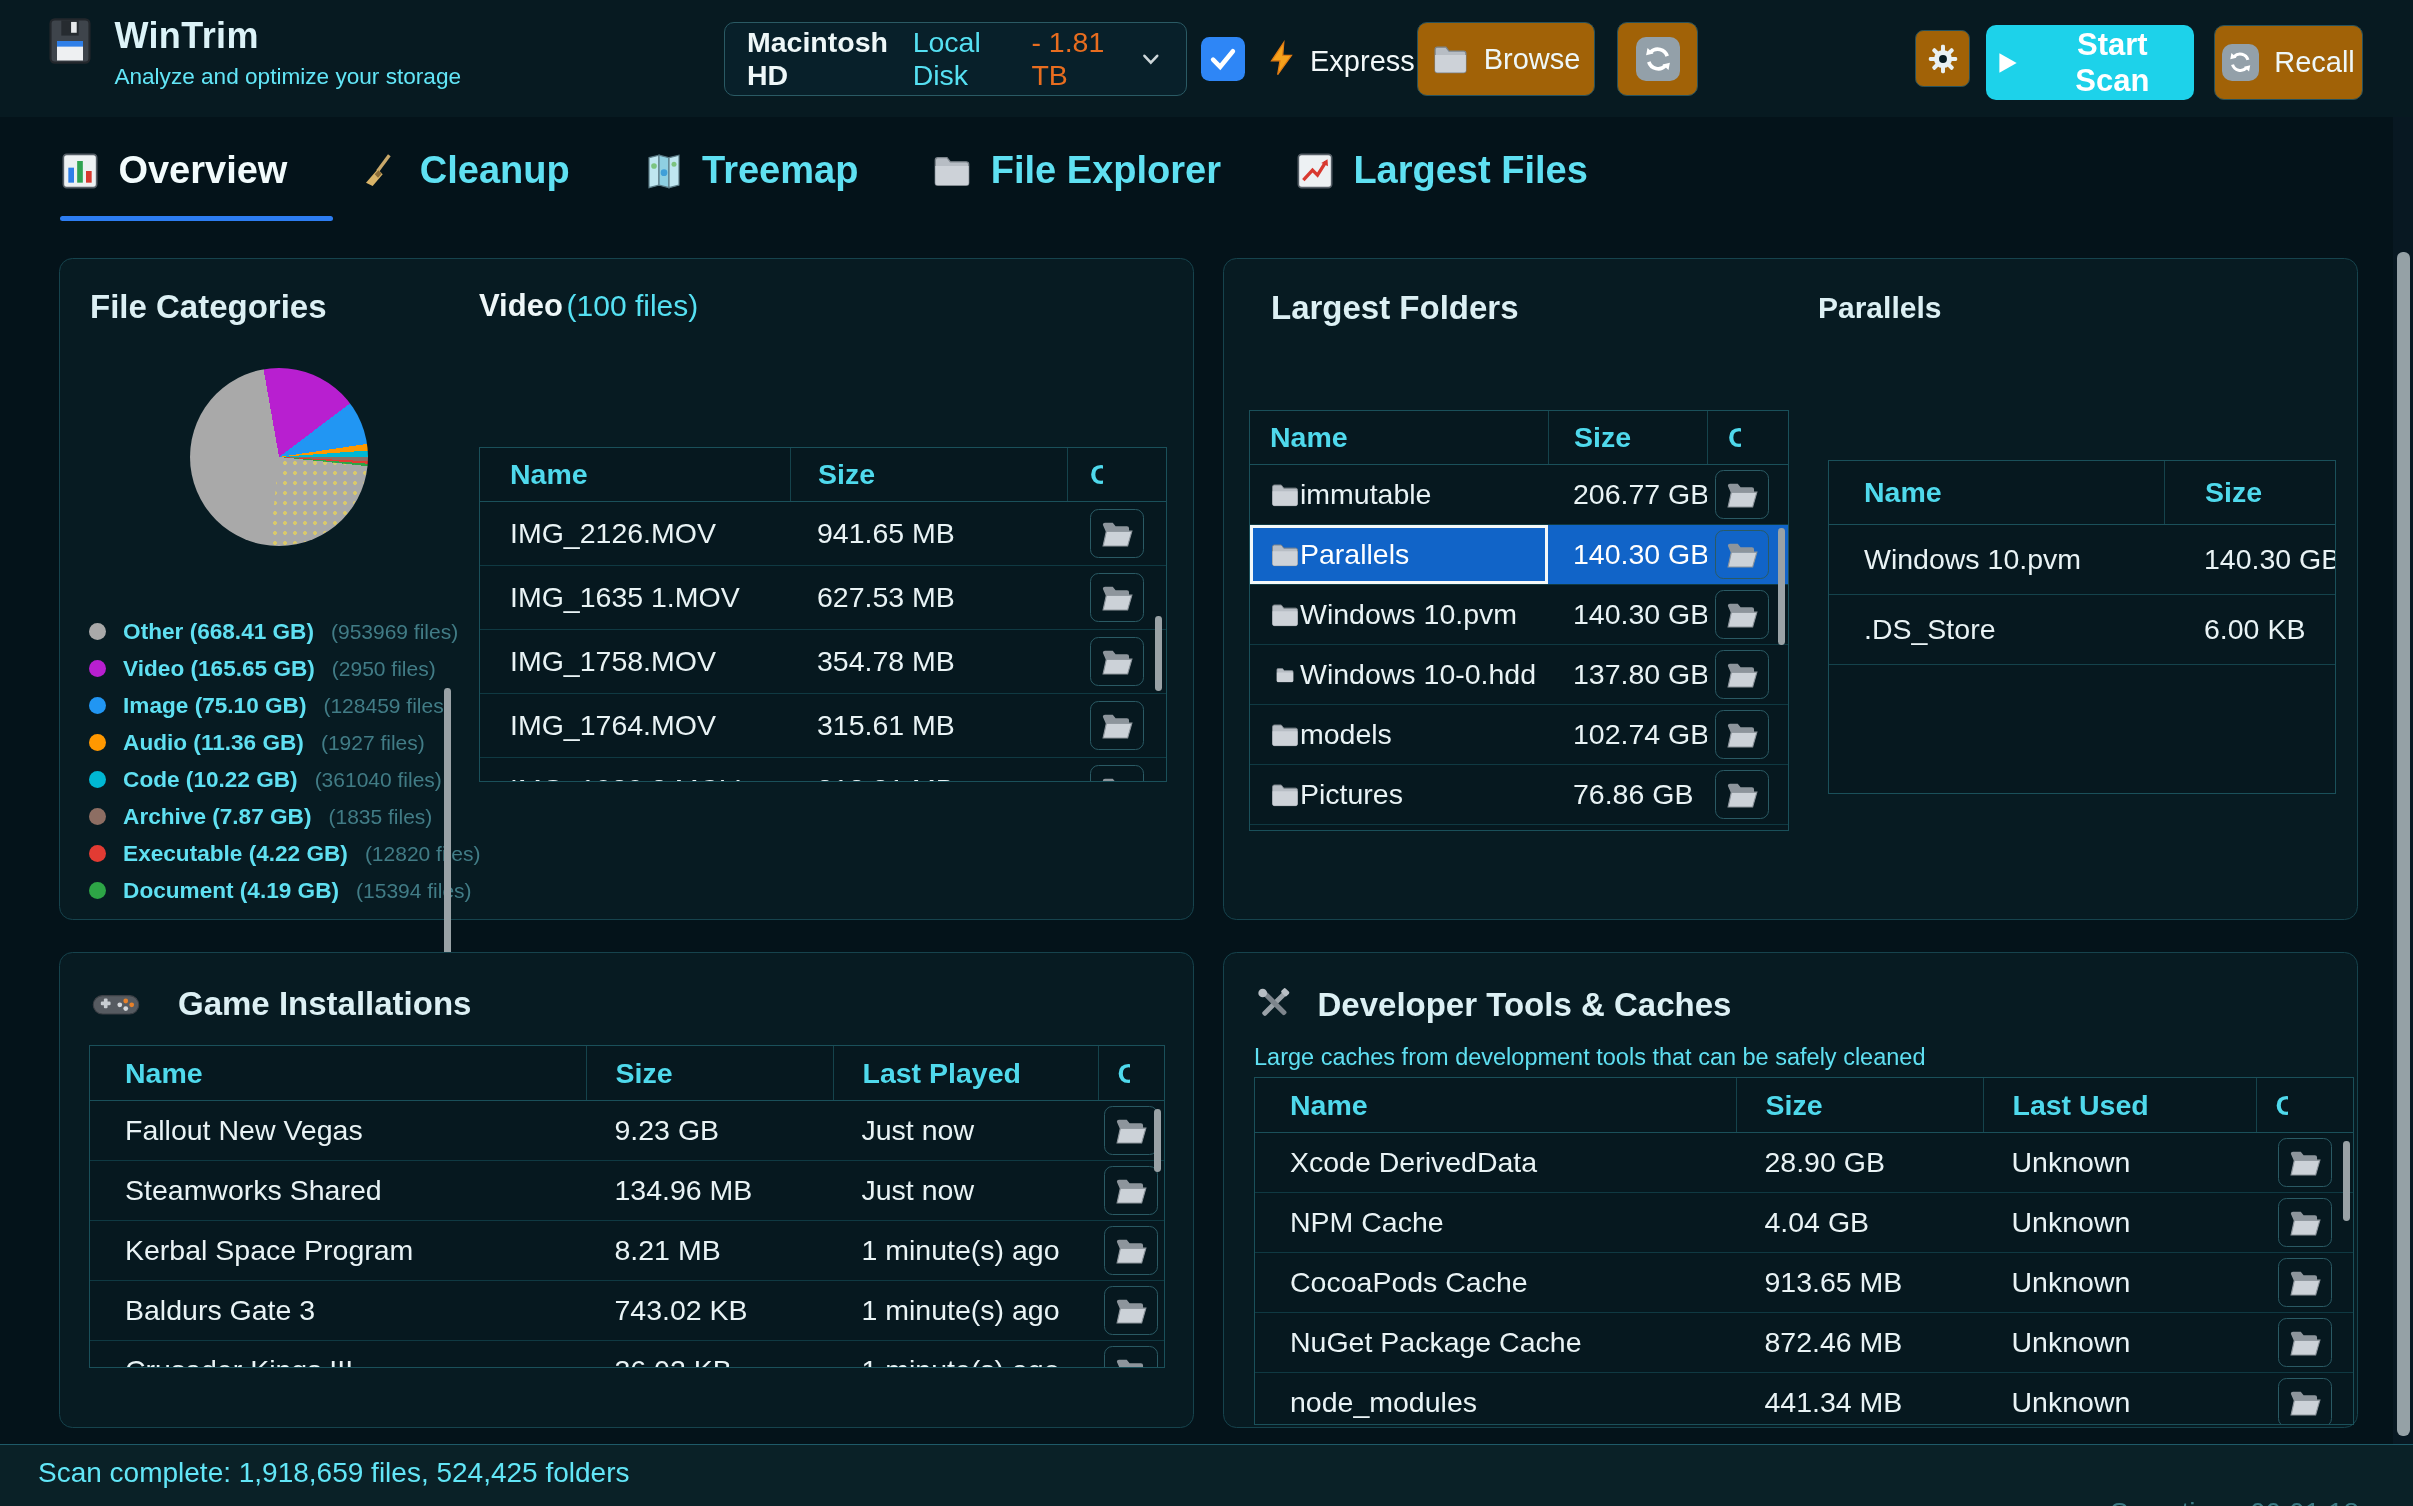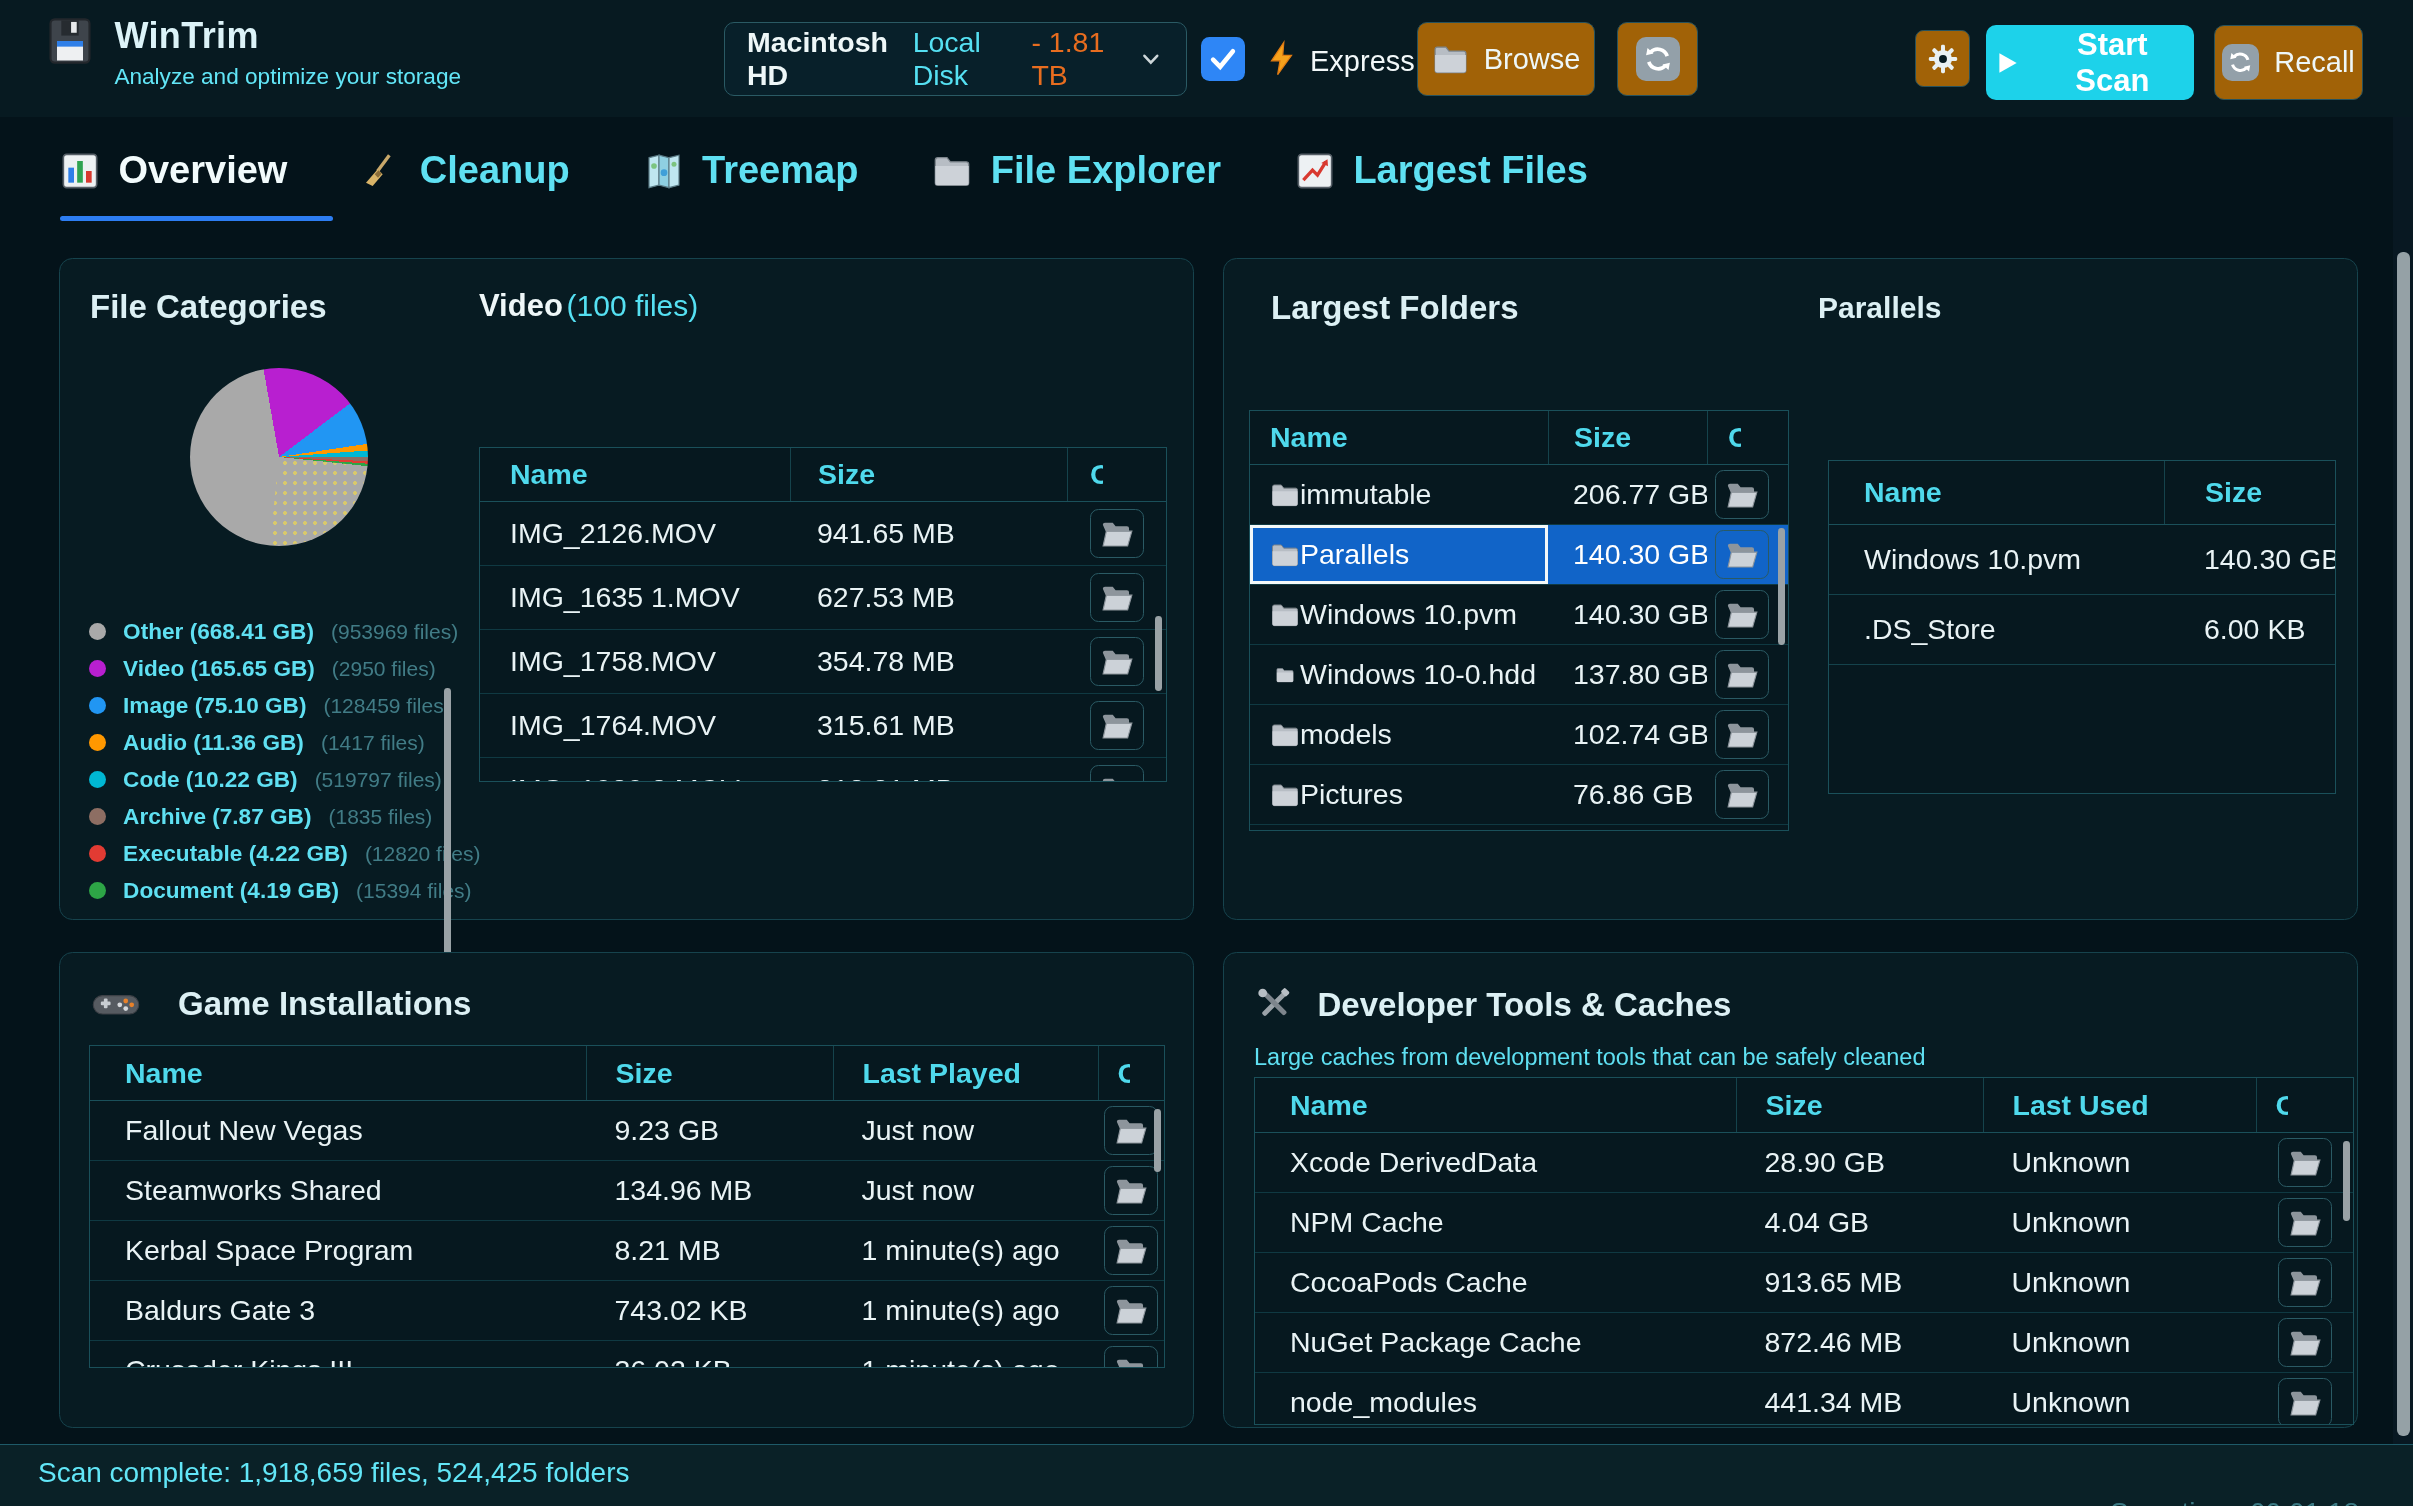--- a/index.html
+++ b/index.html
@@ -337,26 +337,26 @@
         <span class="legend-count">(2950 files)</span>
       </div>
       <div class="legend-item">
         <span class="legend-dot" style="background:#2196f3"></span>
         <span class="legend-label">Image (75.10 GB)</span>
         <span class="legend-count">(128459 files)</span>
       </div>
       <div class="legend-item">
         <span class="legend-dot" style="background:#ff9800"></span>
         <span class="legend-label">Audio (11.36 GB)</span>
-        <span class="legend-count">(1417 files)</span>
+        <span class="legend-count">(1927 files)</span>
       </div>
       <div class="legend-item">
         <span class="legend-dot" style="background:#00b8d4"></span>
         <span class="legend-label">Code (10.22 GB)</span>
-        <span class="legend-count">(519797 files)</span>
+        <span class="legend-count">(361040 files)</span>
       </div>
       <div class="legend-item">
         <span class="legend-dot" style="background:#8d6e63"></span>
         <span class="legend-label">Archive (7.87 GB)</span>
         <span class="legend-count">(1835 files)</span>
       </div>
       <div class="legend-item">
         <span class="legend-dot" style="background:#e23b33"></span>
         <span class="legend-label">Executable (4.22 GB)</span>
         <span class="legend-count">(12820 files)</span>

